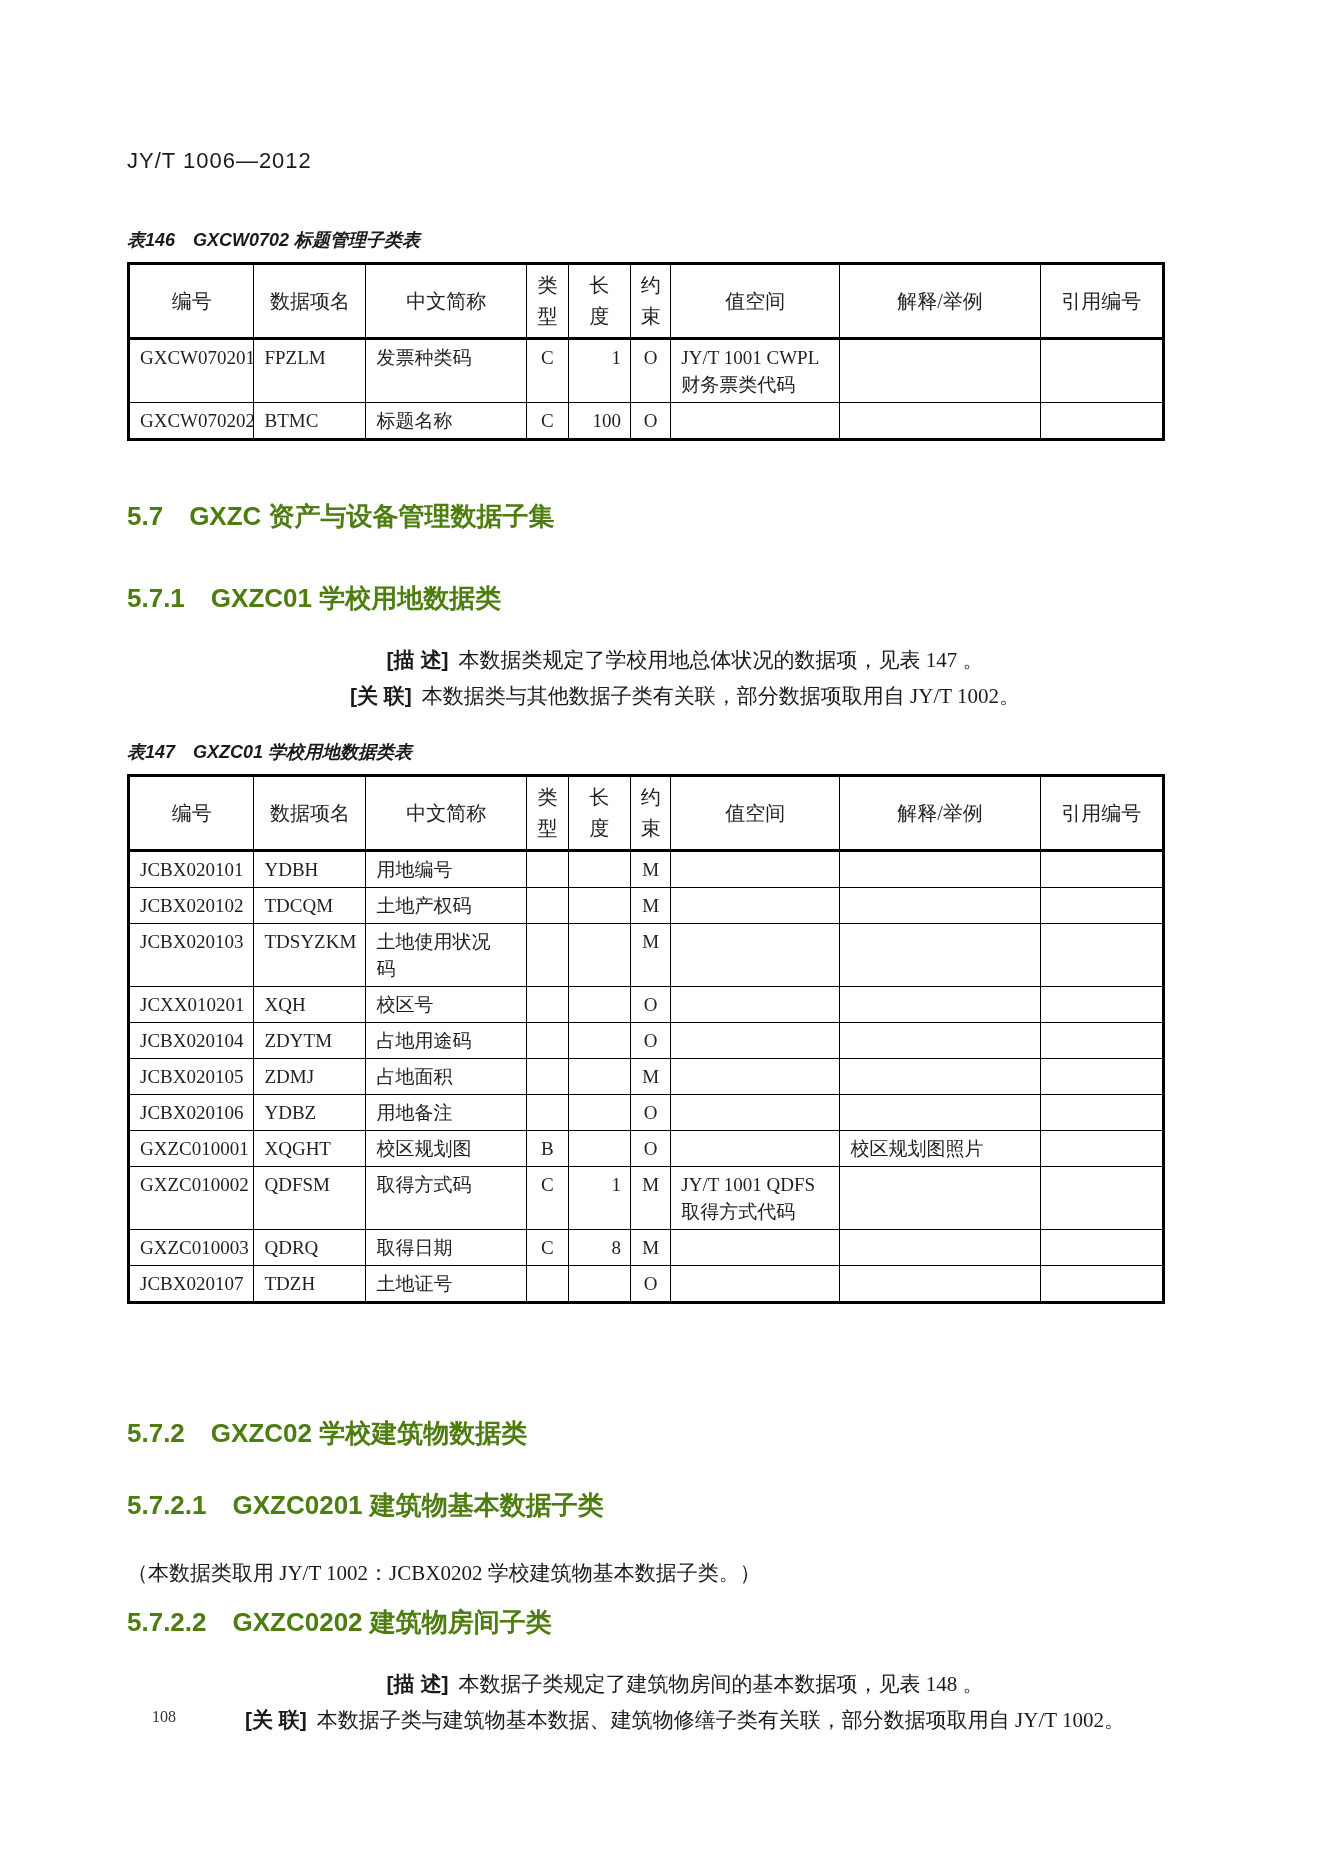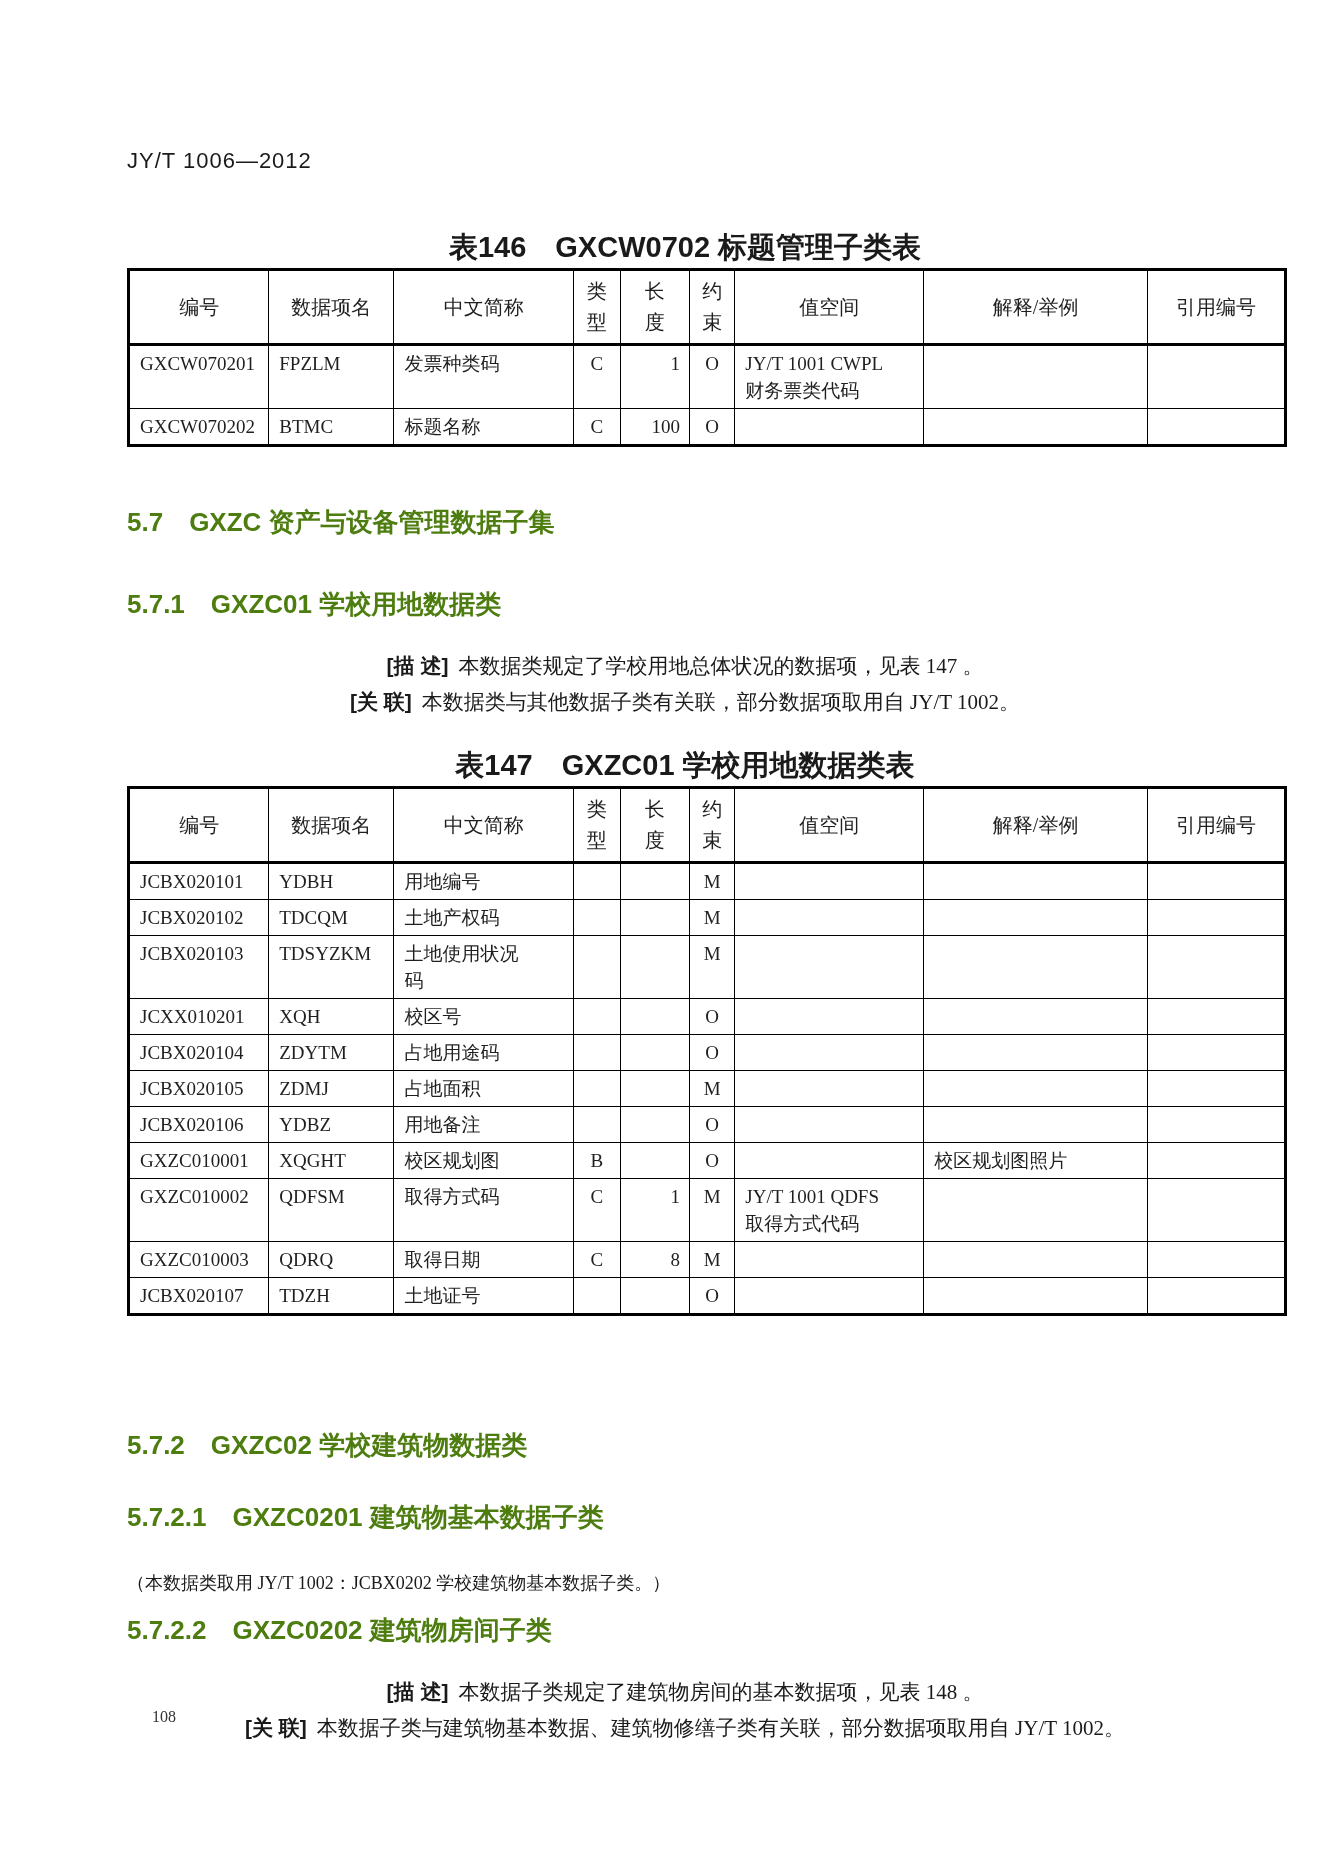--- a/index.html
+++ b/index.html
@@ -17,30 +17,32 @@
   .content {
     padding: 148px 80px 0 127px;
   }
   .doc-code {
     font-family: "Liberation Sans", "DejaVu Sans", sans-serif;
     font-size: 22px;
     letter-spacing: 1px;
     color: #1a1a1a;
   }
   .table-caption {
-    text-align: center;
+    text-align: left;
     font-family: "Liberation Sans", "DejaVu Sans", sans-serif;
     font-weight: bold;
-    font-size: 29px;
+    font-size: 18px;
     margin-top: 54px;
     white-space: pre-wrap;
+    font-style: italic;
   }
   .table-caption.second { margin-top: 26px; }
   table.data-table {
-    width: 1160px;
+    width: 1038px;
+    margin-top: 10px;
     border-collapse: collapse;
     table-layout: fixed;
     font-size: 19px;
     color: #1f1f1f;
   }
   table.data-table th, table.data-table td {
     border: 1px solid #000;
     white-space: pre-line;
     overflow: hidden;
   }
@@ -89,21 +91,21 @@
     white-space: pre-wrap;
     color: #1a1a1a;
     text-align: center;
   }
   .para.first { margin-top: 26px; }
   .para .label {
     font-family: "Liberation Sans", "DejaVu Sans", sans-serif;
     font-weight: bold;
     margin-right: 10px;
   }
-  .note-para { margin-top: 36px; font-size: 18px; white-space: pre-wrap; }
+  .note-para { margin-top: 36px; font-size: 21px; white-space: pre-wrap; }
   .page-number {
     position: absolute;
     left: 152px;
     top: 1708px;
     font-size: 16px;
     color: #333;
   }
 </style>
 </head>
 <body>

